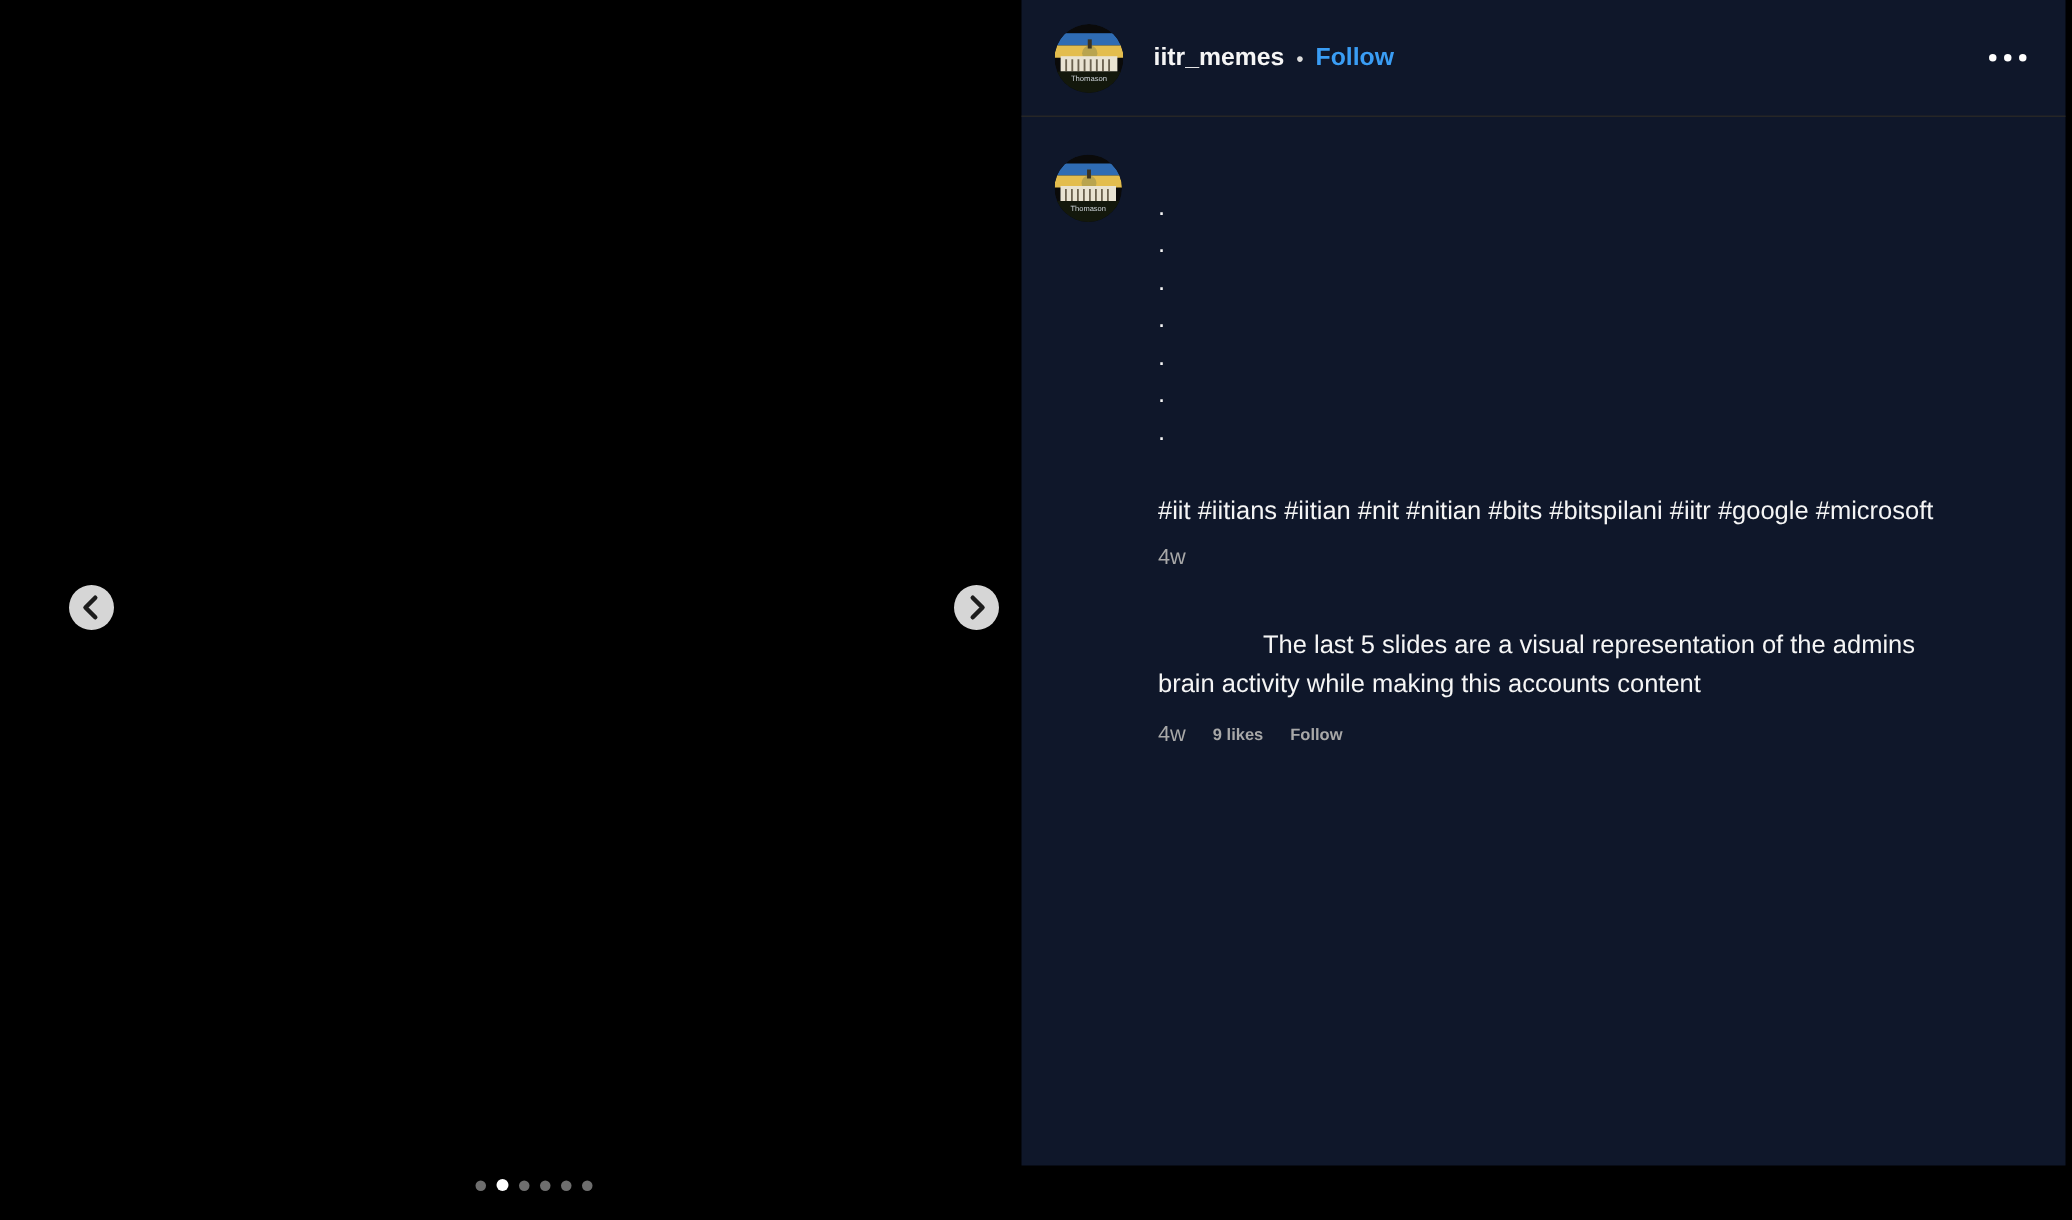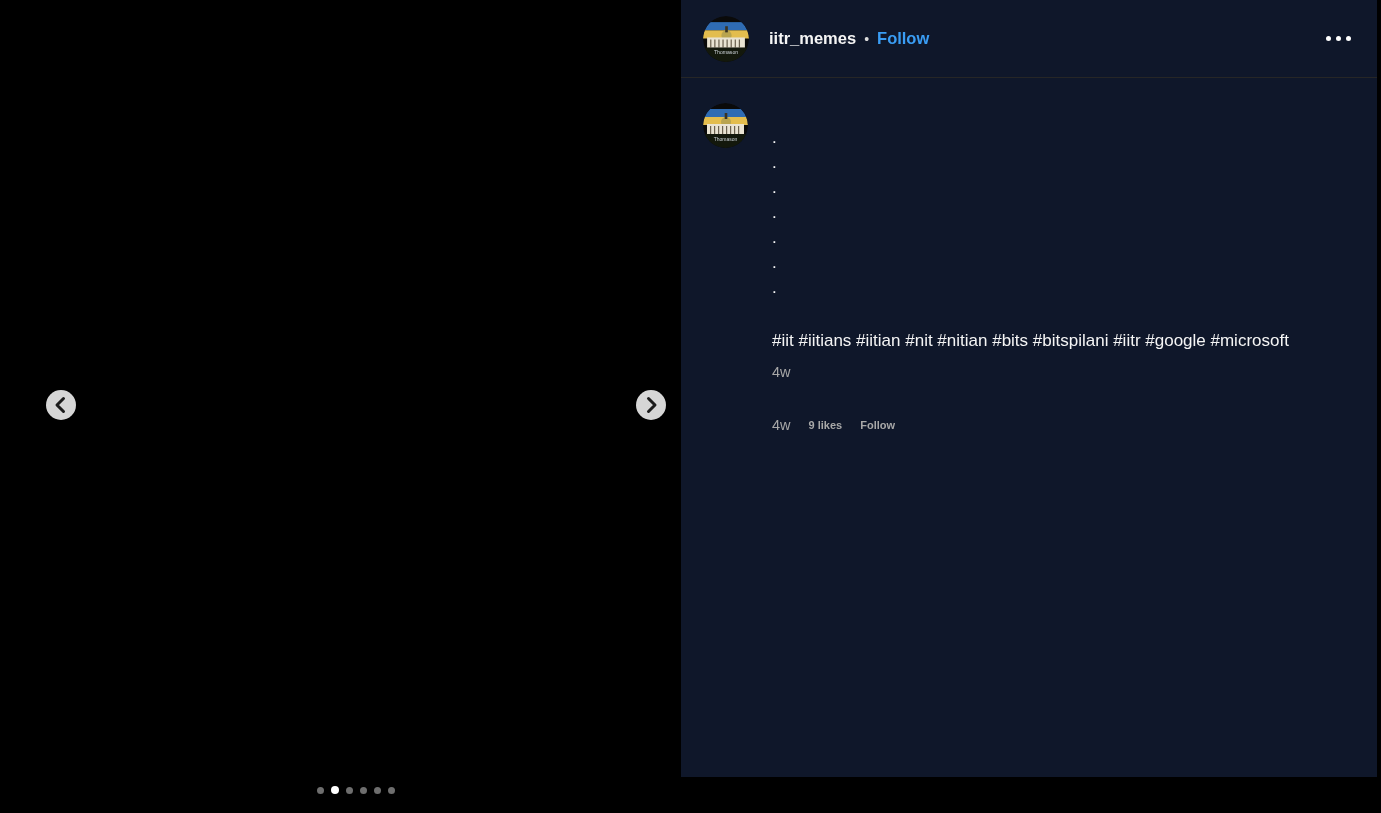--- a/index.html
+++ b/index.html
@@ -187,20 +187,21 @@
           <div class="dot-line">.</div>
           <div class="dot-line">.</div>
           <div class="dot-line">.</div>
         </div>
         <div class="hashtags">#iit #iitians #iitian #nit #nitian #bits #bitspilani #iitr #google #microsoft</div>
         <div class="caption-time">4w</div>
       </div>
     </div>
 
     <div class="comment-row">
+      <div class="comment-text">The last 5 slides are a visual representation of the admins brain activity while making this accounts content</div>
       <div class="comment-meta">
         <span class="time">4w</span>
         <button class="meta-btn">9 likes</button>
         <button class="meta-btn">Follow</button>
       </div>
     </div>
 
   </div>
 </div>
 

